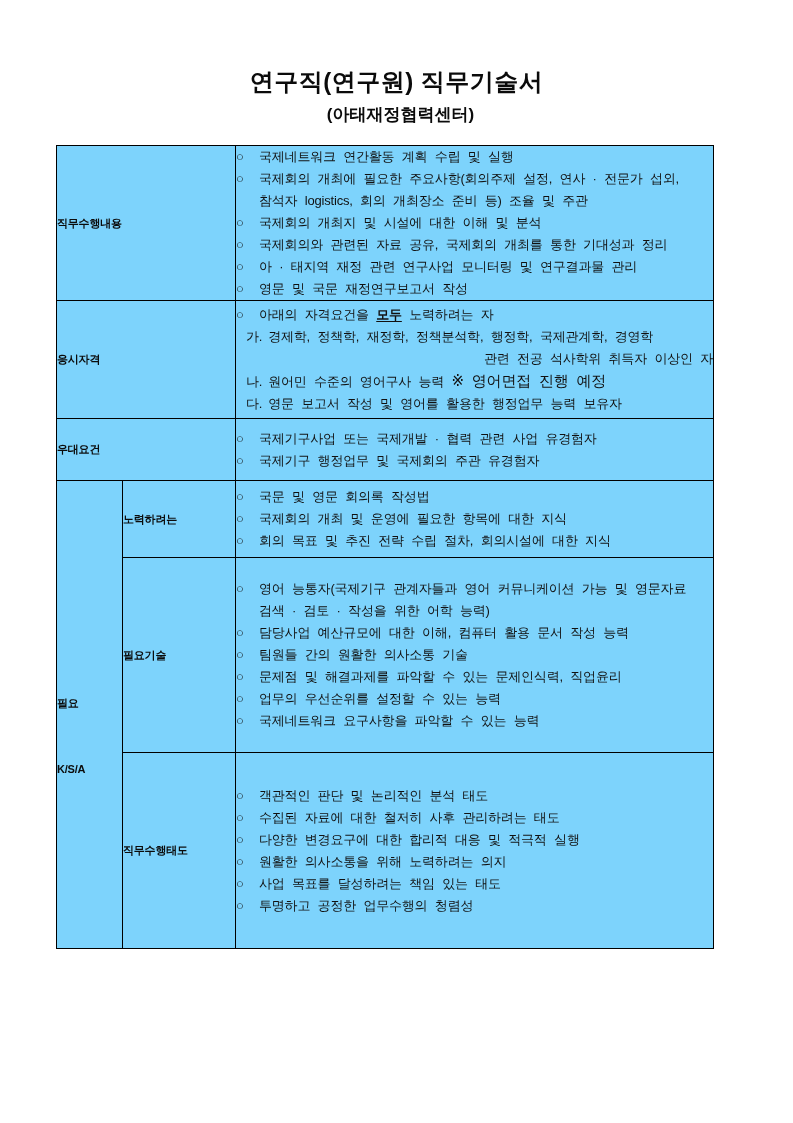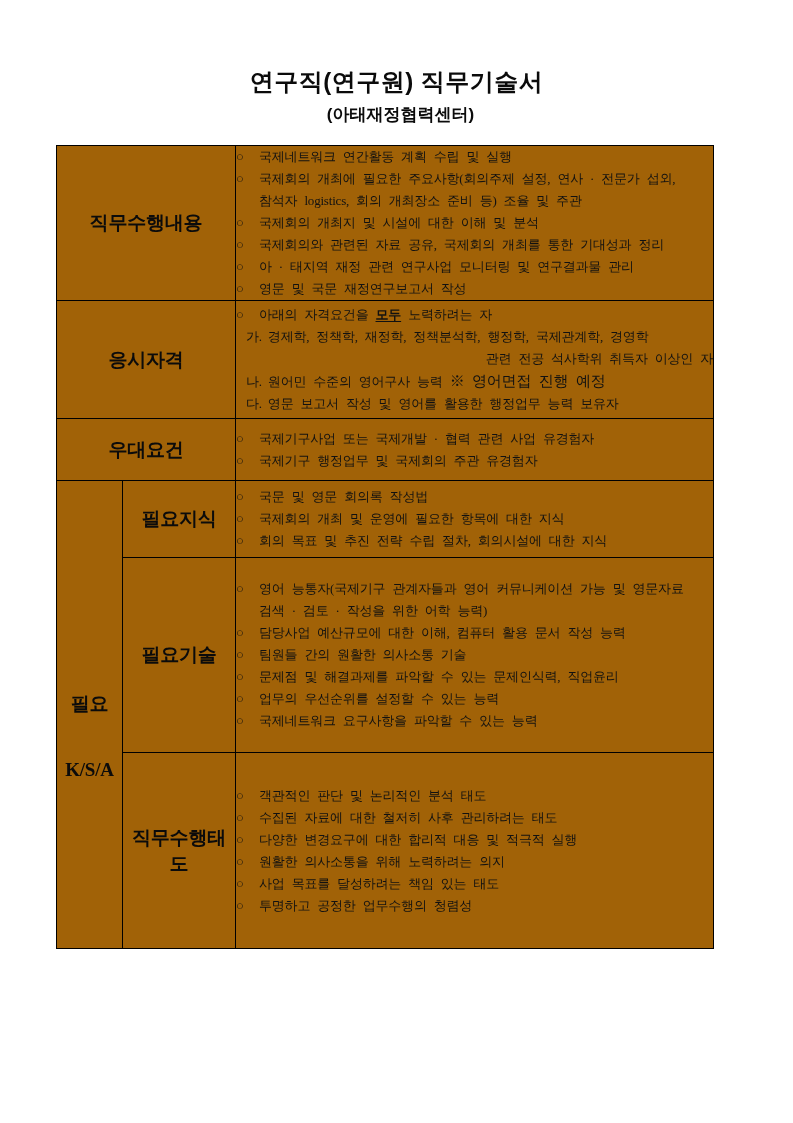--- a/index.html
+++ b/index.html
@@ -41,33 +41,32 @@
     position: absolute;
     left: 56px;
     top: 145px;
     width: 657px;
     border-collapse: collapse;
     table-layout: fixed;
   }
   table.job-table td {
     border: 1.6px solid #000000;
     padding: 0;
-    background: #a16207;
-    font-family: Liberation Serif, serif;
+    background: #7dd3fc;
   }
   tr.r1 { height: 155px; }
   tr.r2 { height: 118px; }
   tr.r3 { height: 62px;  }
   tr.r4 { height: 77px;  }
   tr.r5 { height: 195px; }
   tr.r6 { height: 196px; }
   td.label {
-    text-align: center;
+    text-align: left;
     vertical-align: middle;
-    font-size: 19px;
+    font-size: 11px;
     font-weight: 700;
     color: #0b0b0b;
     letter-spacing: -0.2px;
   }
   td.label .lbl-line { line-height: 23px; margin-top: 43px; }
   td.content {
     vertical-align: middle;
     padding: 2px 4px 2px 12px;
     overflow: hidden;
   }
@@ -140,21 +139,21 @@
               <div class="ln b"><span class="mk bk">○</span><span class="seg">국제기구사업 또는 국제개발 · 협력 관련 사업 유경험자</span></div>
               <div class="ln b"><span class="mk bk">○</span><span class="seg">국제기구 행정업무 및 국제회의 주관 유경험자</span></div>
             </div>
         </td>
       </tr>
       <tr class="r4">
         <td class="label" rowspan="3">
           <div class="lbl-line">필요</div>
           <div class="lbl-line">K/S/A</div>
         </td>
-        <td class="label">필요지식</td>
+        <td class="label">노력하려는</td>
         <td class="content">
           <div>
               <div class="ln b"><span class="mk bk">○</span><span class="seg">국문 및 영문 회의록 작성법</span></div>
               <div class="ln b"><span class="mk bk">○</span><span class="seg">국제회의 개최 및 운영에 필요한 항목에 대한 지식</span></div>
               <div class="ln b"><span class="mk bk">○</span><span class="seg">회의 목표 및 추진 전략 수립 절차, 회의시설에 대한 지식</span></div>
             </div>
         </td>
       </tr>
       <tr class="r5">
         <td class="label">필요기술</td>

